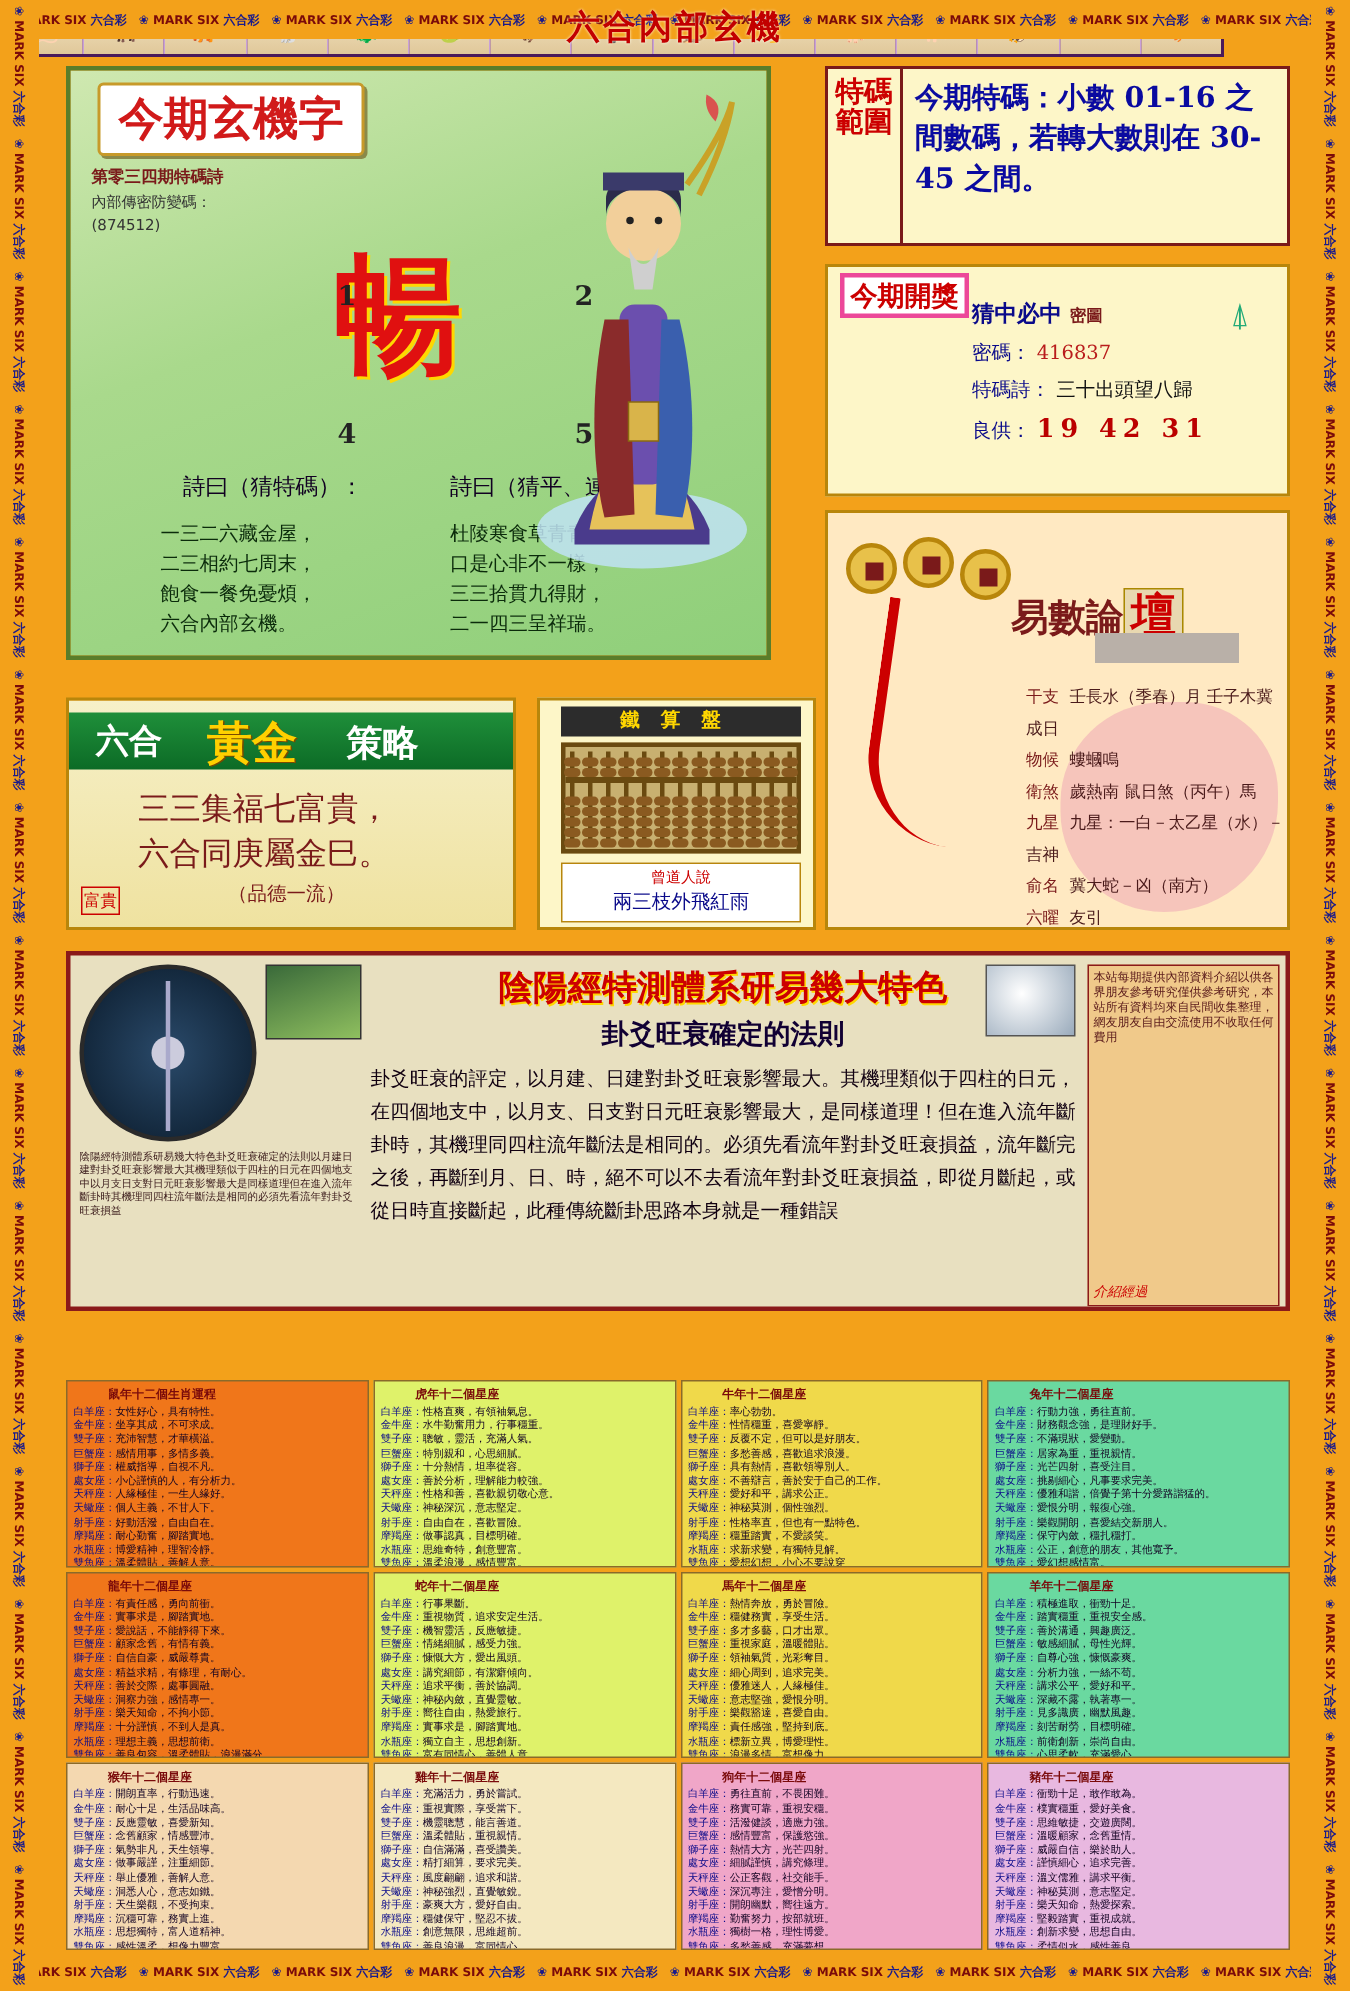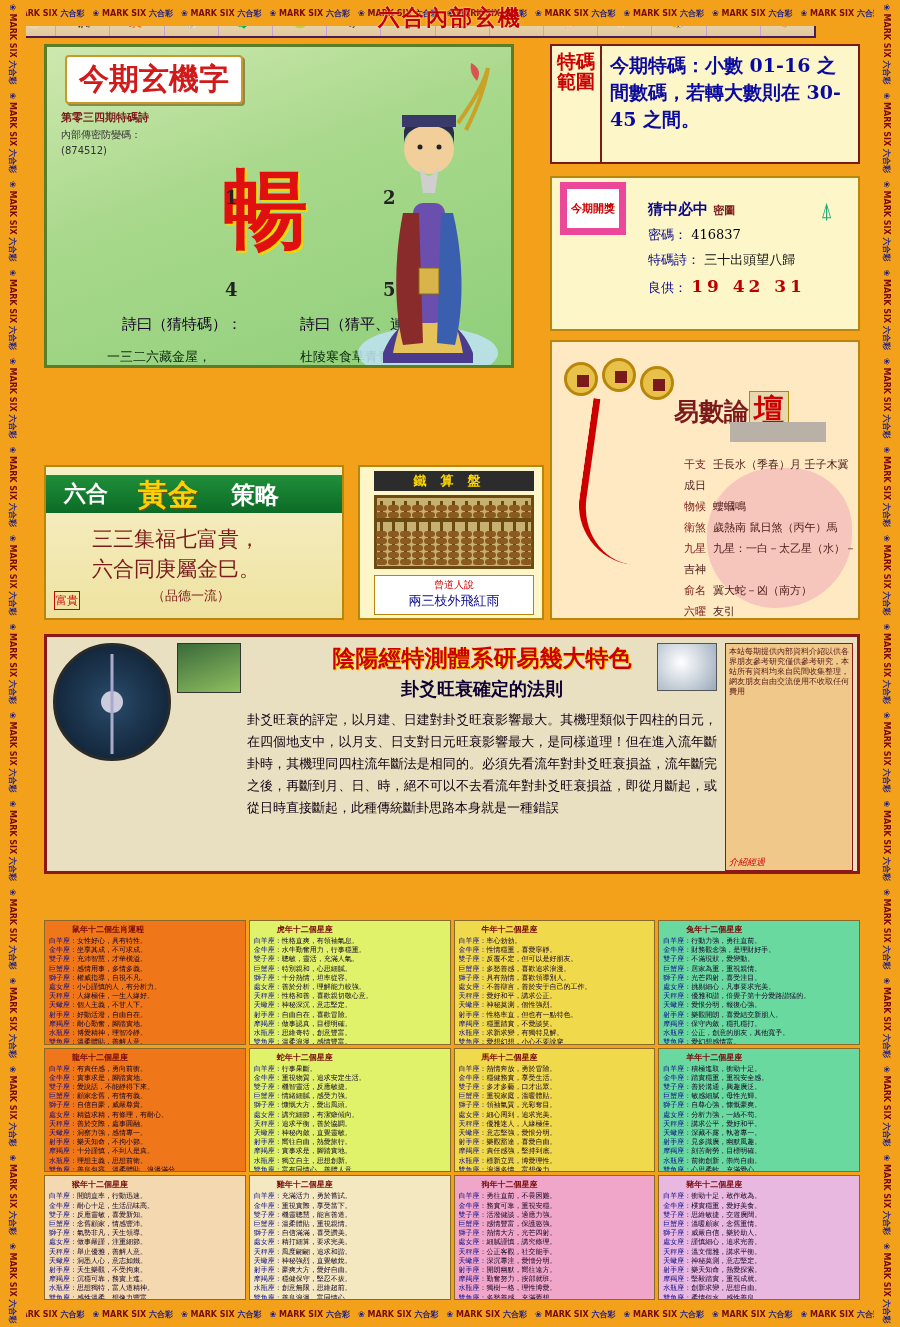--- a/index.html
+++ b/index.html
@@ -38,21 +38,21 @@
     font-size:22px; font-weight:bold; color:#c20000;
     font-family:"DejaVu Serif", serif; letter-spacing:2px;
     text-shadow:0 0 2px #ffe; z-index:5;
   }
 
   
   .panel { position:absolute; border:2px solid #b8860b; }
 
   
   #xuanjizi {
-    left:44px; top:44px; width:470px; height:324px;
+    left:44px; top:44px; width:470px; height:396px;
     background:linear-gradient(160deg,#cfe8b0 0%,#a9d98c 40%,#8fcf7a 100%);
     border:3px solid #5a7d2a; overflow:hidden;
   }
   #xuanjizi .hdr {
     margin:8px 0 0 18px; font-size:30px; font-weight:bold; color:#d11a1a;
     font-family:"DejaVu Serif", serif;
     background:#fff; display:inline-block; padding:2px 12px;
     border:2px solid #c79a2a; border-radius:4px;
     box-shadow:2px 2px 0 #8a8a4a;
   }
@@ -89,22 +89,22 @@
     padding-top:6px; border-right:2px solid #7a1a1a;
   }
   #tema .txt { flex:1; padding:6px 8px; font-size:19px; font-weight:bold;
     color:#0a0aa0; font-family:"DejaVu Serif",serif; line-height:27px; }
 
   
   #kaijiang {
     left:550px; top:176px; width:310px; height:155px;
     background:#fdf6c8; border:2px solid #b8860b;
   }
-  #kj-title { position:absolute; left:8px; top:4px; font-size:11px; font-weight:bold; color:#c00;
-    font-family:"DejaVu Serif",serif; background:#fff; border:7px solid #ec4899; padding:12px 4px;}
+  #kj-title { position:absolute; left:8px; top:4px; font-size:18px; font-weight:bold; color:#c00;
+    font-family:"DejaVu Serif",serif; background:#fff; border:3px solid #ec4899; padding:0 4px;}
   #kj-left { position:absolute; left:10px; top:26px; width:78px; }
   .kj-box { background:#fff; border:2px solid #c00; color:#c00; font-size:22px; font-weight:bold;
     font-family:"DejaVu Serif",serif; text-align:center; padding:2px 0; margin-bottom:6px;
     border-radius:4px;}
   #kj-right { position:absolute; left:96px; top:22px; right:6px; }
   .kj-head { font-size:15px; font-weight:bold; color:#0a0a8a; font-family:"DejaVu Serif",serif; }
   .kj-row { font-size:13px; color:#111; margin-top:7px; font-family:"DejaVu Serif",serif;}
   .kj-row b { color:#0a0a8a; font-weight:normal; }
   .kj-nums { font-size:17px; color:#b00; font-weight:bold; letter-spacing:4px; font-family:"DejaVu Serif",serif;}
   .seal { position:absolute; right:8px; top:20px; width:30px; height:26px; color:#2a7; font-size:22px;}
@@ -348,21 +348,21 @@
 
   <div id="kaijiang" class="panel">
     <div id="kj-title">今期開獎</div>
     <div id="kj-right">
       <div class="kj-head">
         <span>猜中必中</span>
         <span style="font-size:11px;color:#7a1a1a">密圖</span>
       </div>
       <div class="kj-row">
         <b>密碼：</b>
-        <span style="color:#000000">416837</span>
+        <span style="color:#b91c1c">416837</span>
       </div>
       <div class="kj-row">
         <b>特碼詩：</b>
         <span>三十出頭望八歸</span>
       </div>
       <div class="kj-row">
         <b>良供：</b>
         <span class="kj-nums">19  42  31</span>
       </div>
     </div>
@@ -534,20 +534,21 @@
 
   <div id="feature" class="panel">
     <div class="bagua">
         <div class="bagua-c"></div>
       </div>
     <div class="map-thumb"></div>
     <div class="orrery"></div>
     <div class="ft-head">陰陽經特測體系研易幾大特色</div>
     <div class="ft-sub">卦爻旺衰確定的法則</div>
     <div class="ft-body">卦爻旺衰的評定，以月建、日建對卦爻旺衰影響最大。其機理類似于四柱的日元，在四個地支中，以月支、日支對日元旺衰影響最大，是同樣道理！但在進入流年斷卦時，其機理同四柱流年斷法是相同的。必須先看流年對卦爻旺衰損益，流年斷完之後，再斷到月、日、時，絕不可以不去看流年對卦爻旺衰損益，即從月斷起，或從日時直接斷起，此種傳統斷卦思路本身就是一種錯誤</div>
+    <div class="left-chin">陰陽經特測體系研易幾大特色卦爻旺衰確定的法則以月建日建對卦爻旺衰影響最大其機理類似于四柱的日元在四個地支中以月支日支對日元旺衰影響最大是同樣道理但在進入流年斷卦時其機理同四柱流年斷法是相同的必須先看流年對卦爻旺衰損益</div>
     <div class="right-col">
       <span>本站每期提供內部資料介紹以供各界朋友參考研究僅供參考研究，本站所有資料均來自民間收集整理，網友朋友自由交流使用不收取任何費用</span>
       <span class="rc-foot">介紹經過</span>
     </div>
   </div>
 
   <div id="zodiac-strip">
       <div class="zcell">🐀</div>
       <div class="zcell">🐂</div>
       <div class="zcell">🐅</div>

